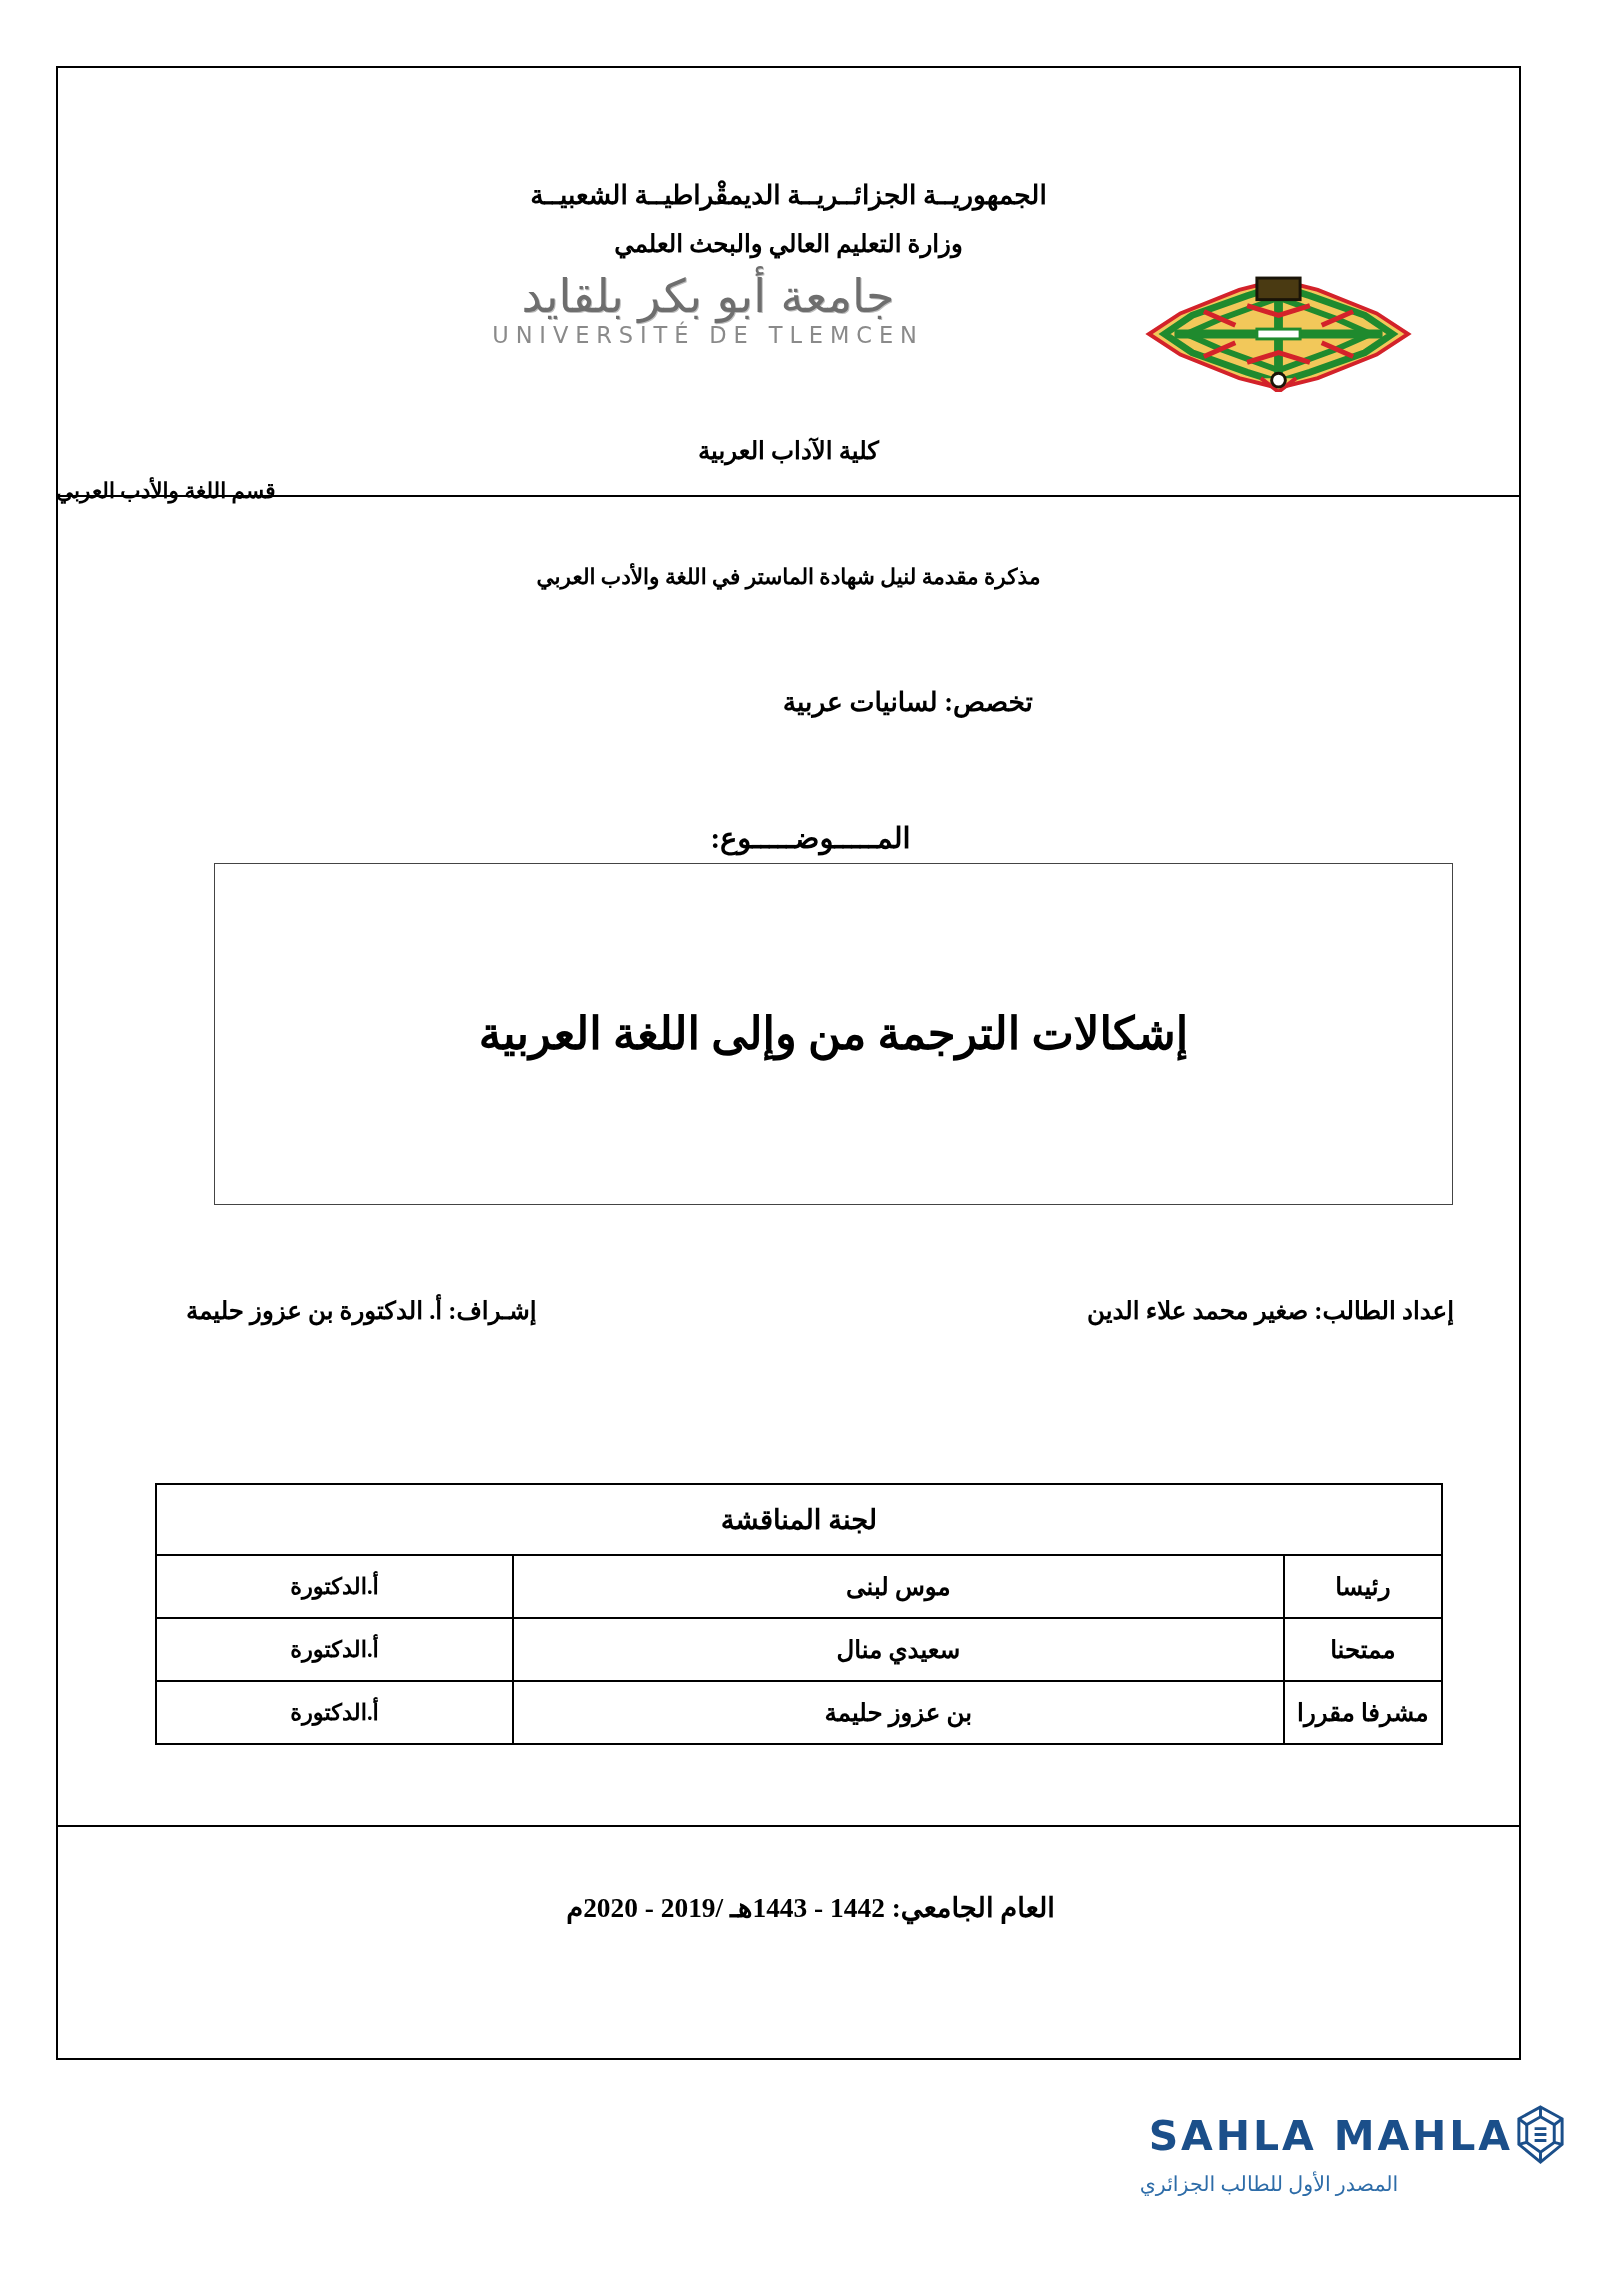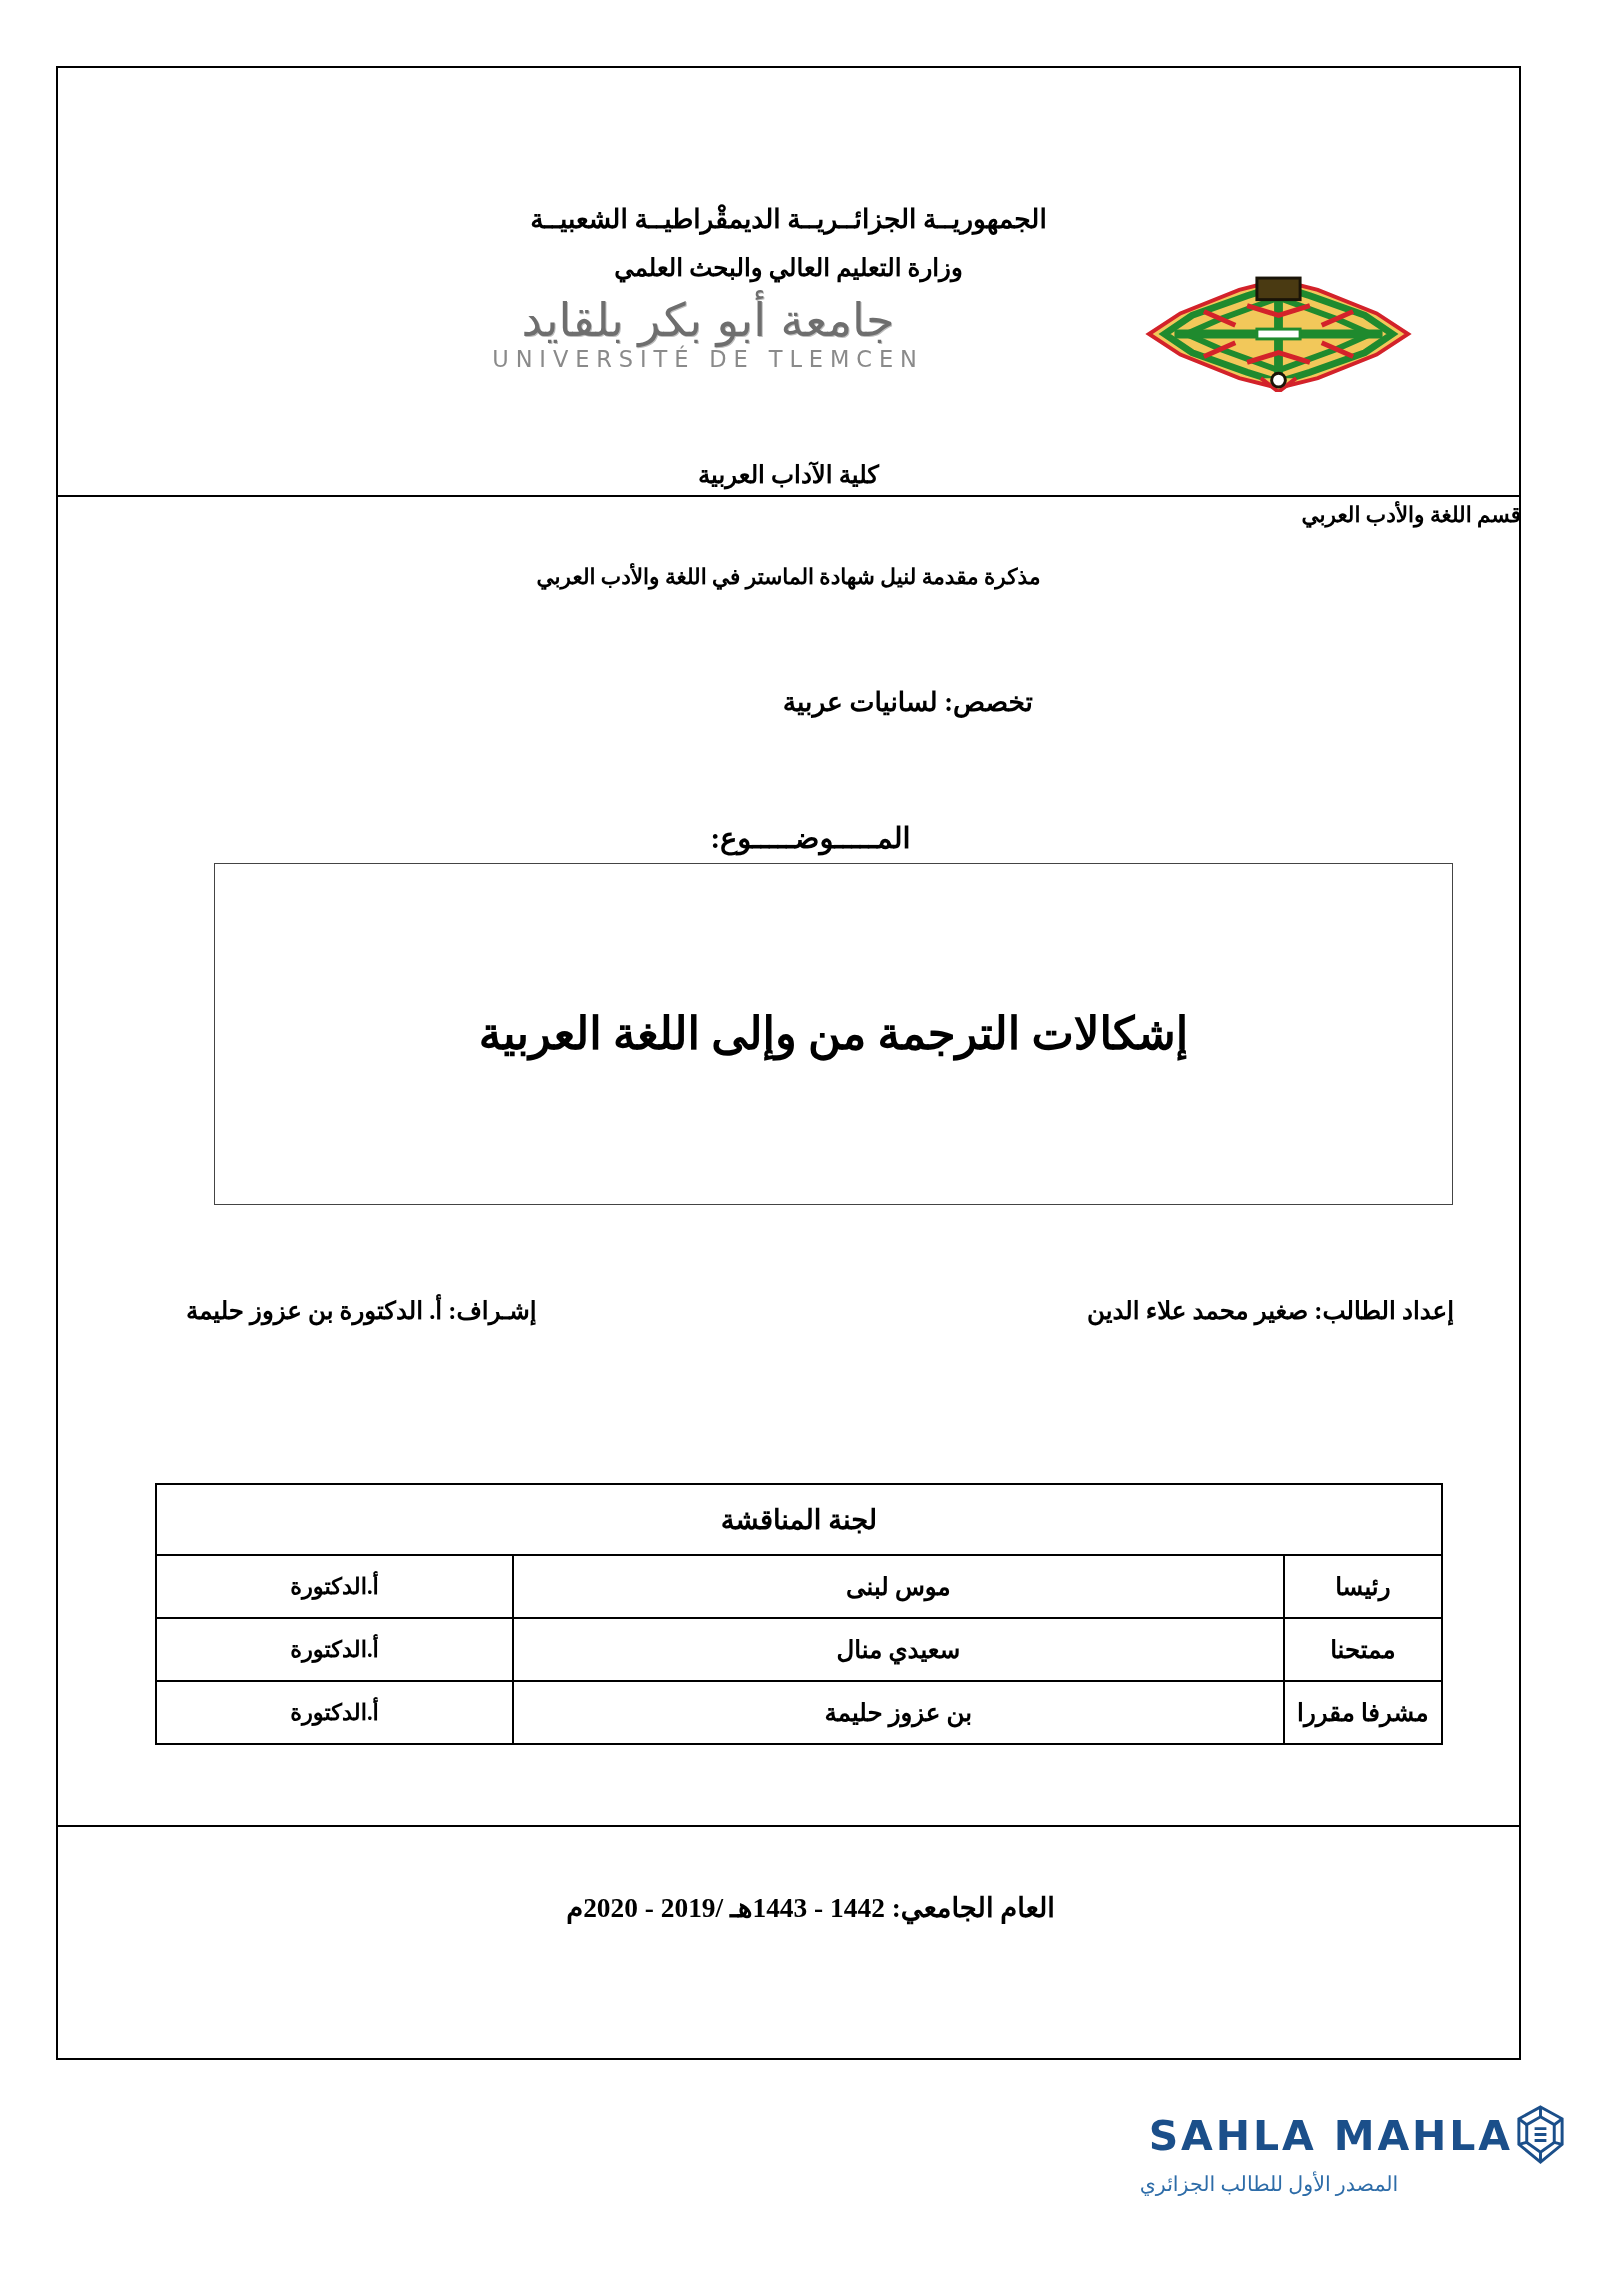--- a/index.html
+++ b/index.html
@@ -45,21 +45,20 @@
   }
   .rule-header  { top: 495px; }
   .rule-footer  { top: 1825px; }
 
   
   .header-band {
     position: absolute;
     left: 56px; top: 66px;
     width: 1465px; height: 429px;
     box-sizing: border-box;
-    margin-top: 24px;
   }
 
   .hdr-line {
     text-align: center;
     font-weight: bold;
     direction: rtl;
   }
   .hdr-republic {
     position: absolute;
     left: 0; right: 0;
@@ -120,21 +119,21 @@
     font-weight: bold;
     text-align: center;
     direction: rtl;
   }
   .hdr-dept {
     position: absolute;
     left: 0; right: 0;
     top: 412px;
     font-size: 21.6px;
     font-weight: bold;
-    text-align: right;
+    text-align: left;
     direction: rtl;
   }
 
   
   .thesis-line {
     position: absolute;
     left: 56px; right: 100px;
     top: 564px;
     text-align: center;
     font-size: 21.6px;

